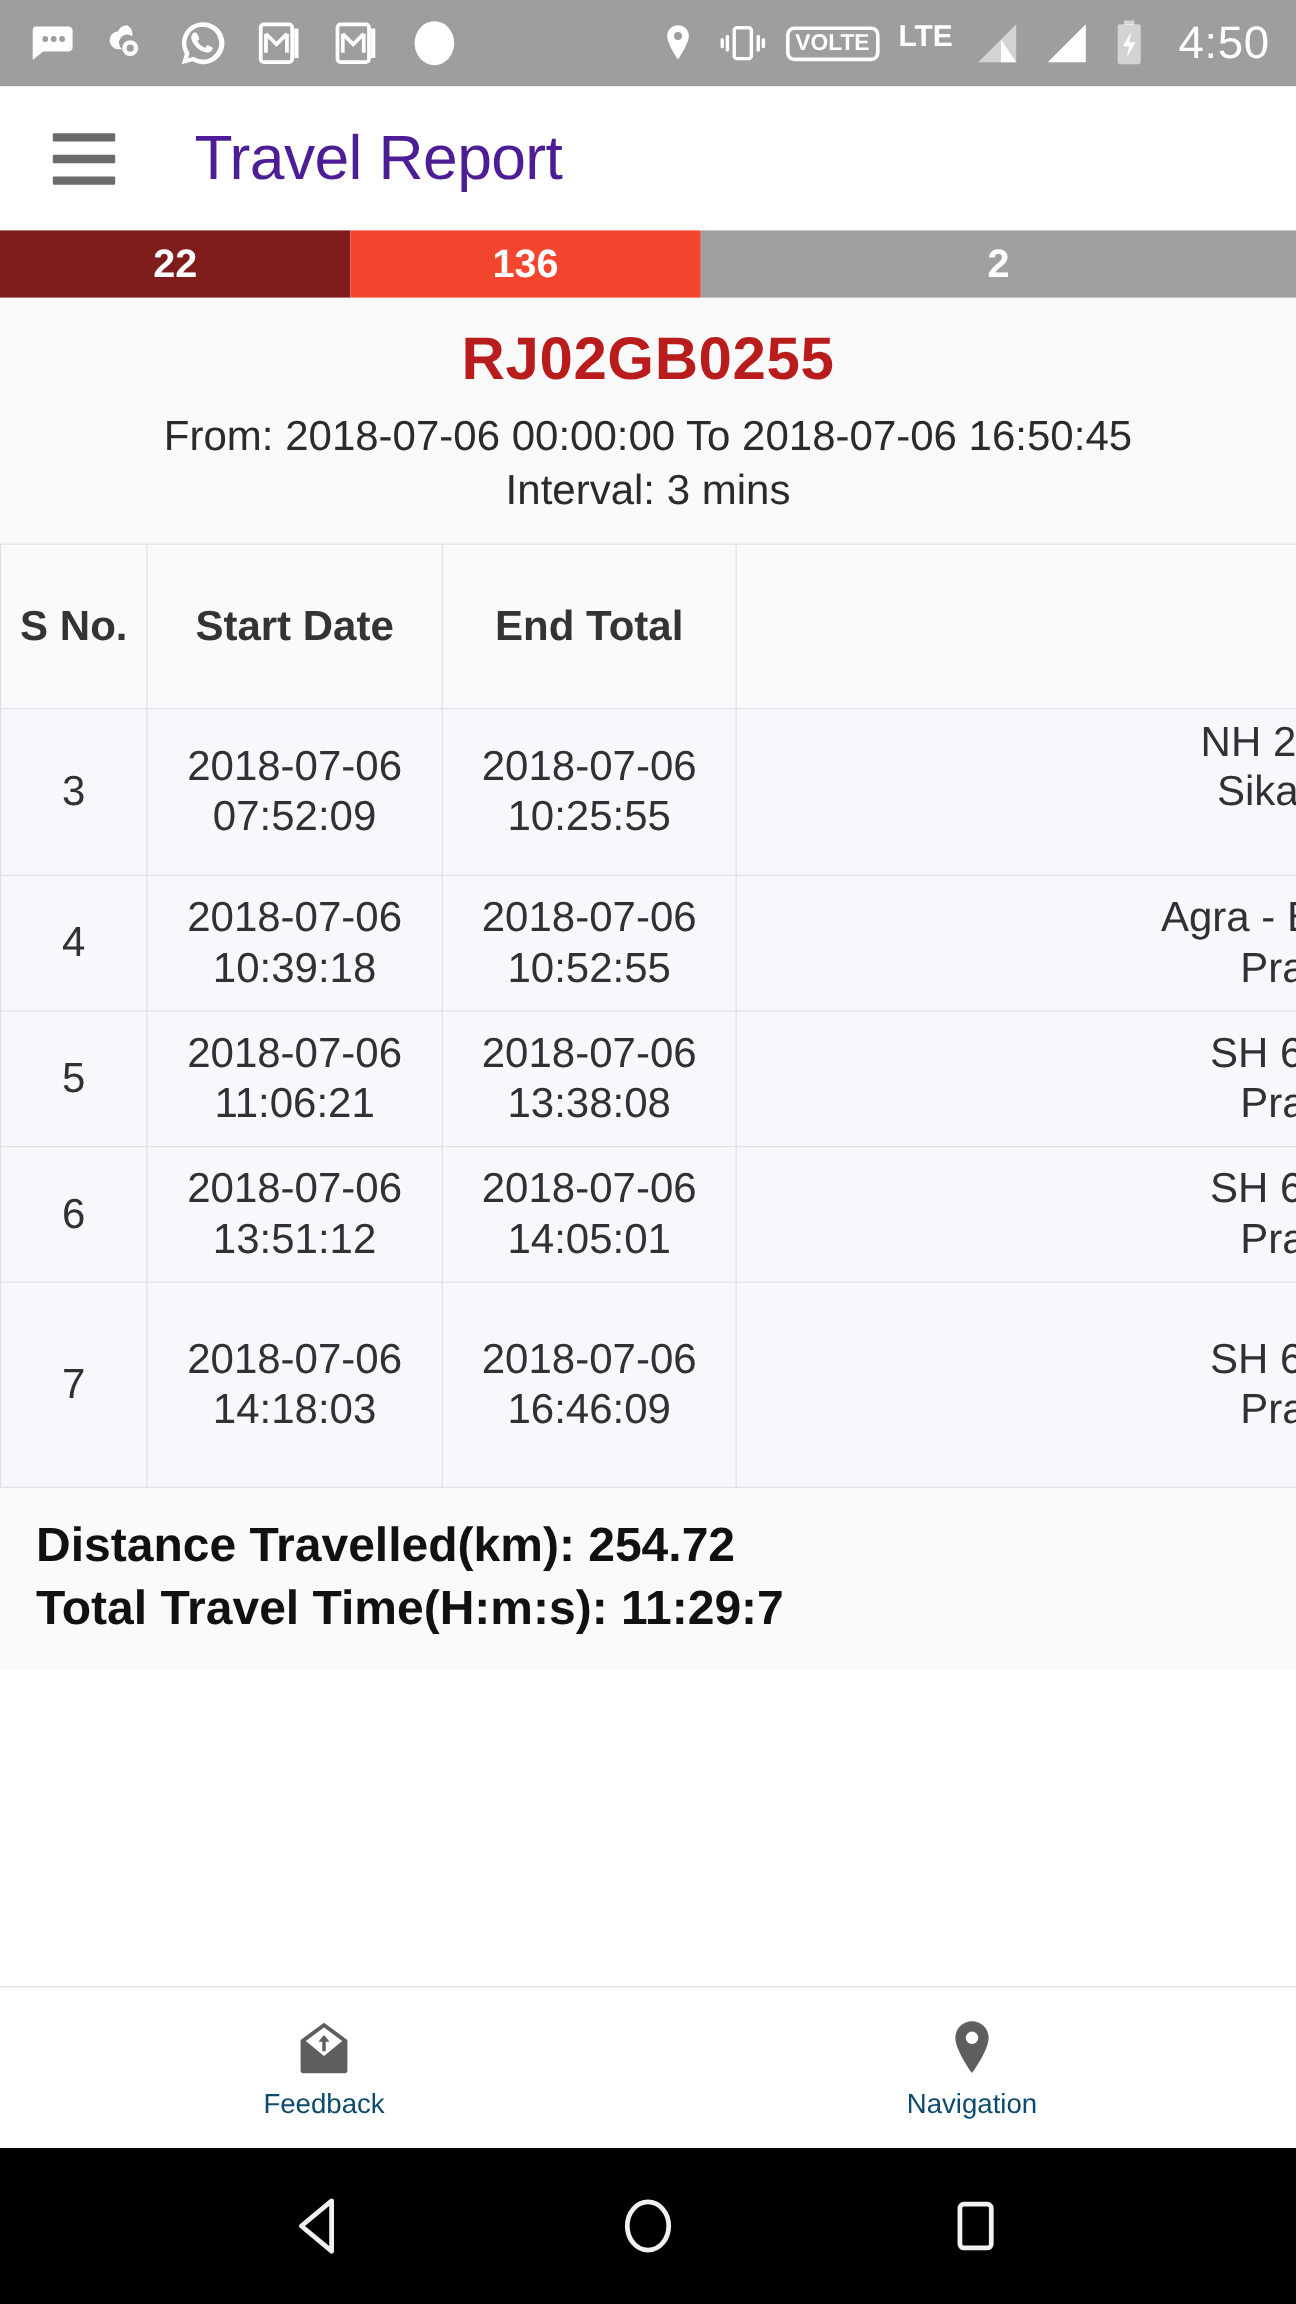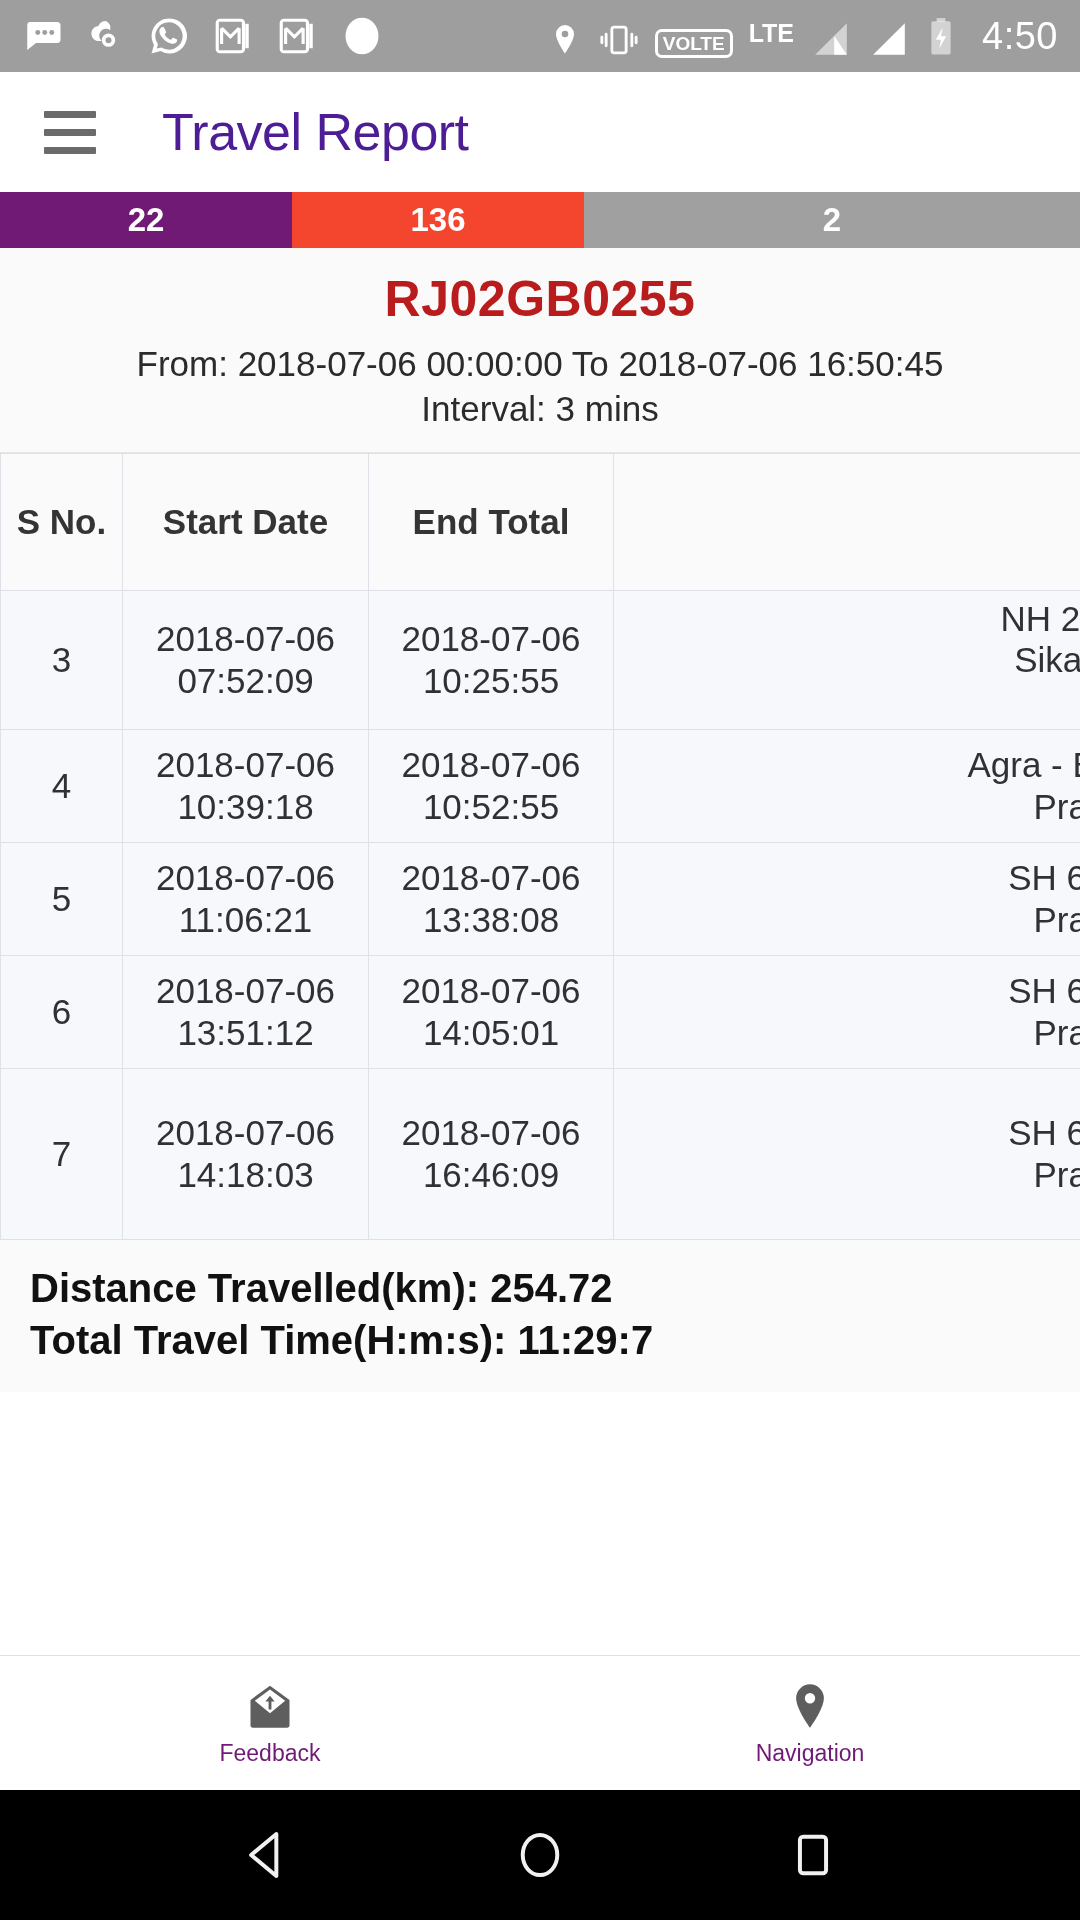--- a/index.html
+++ b/index.html
@@ -25,21 +25,21 @@
     box-sizing: border-box;
   }
   .status-left {
     display: flex;
     align-items: center;
     gap: 22px;
     flex: 1;
   }
   .status-right {
     display: flex;
-    align-items: flex-end;
+    align-items: center;
     gap: 16px;
   }
   .sicon { display: block; }
   .clock {
     color: #ffffff;
     font-size: 38px;
     font-weight: 400;
     letter-spacing: 0.5px;
     margin-left: 10px;
   }
@@ -98,21 +98,21 @@
     width: 100%;
   }
   .count-seg {
     display: flex;
     align-items: center;
     justify-content: center;
     color: #ffffff;
     font-size: 33px;
     font-weight: 700;
   }
-  .seg-green  { background: #701a75; width: 292px; }
+  .seg-green  { background: #7f1d1d; width: 292px; }
   .seg-red    { background: #f4452f; width: 292px; }
   .seg-gray   { background: #a0a0a0; flex: 1; }
 
   
   .veh-block {
     background: #fafafa;
     padding: 22px 0 20px 0;
     text-align: center;
     border-bottom: 1px solid #e6e6e6;
   }
@@ -201,21 +201,21 @@
     flex: 1;
     display: flex;
     flex-direction: column;
     align-items: center;
     justify-content: center;
     gap: 8px;
     cursor: pointer;
   }
   .bottom-label {
     font-size: 23px;
-    color: #701a75;
+    color: #0c4a6e;
   }
 
   
   .nav-bar {
     position: absolute;
     left: 0;
     right: 0;
     bottom: 0;
     height: 130px;
     background: #000000;

